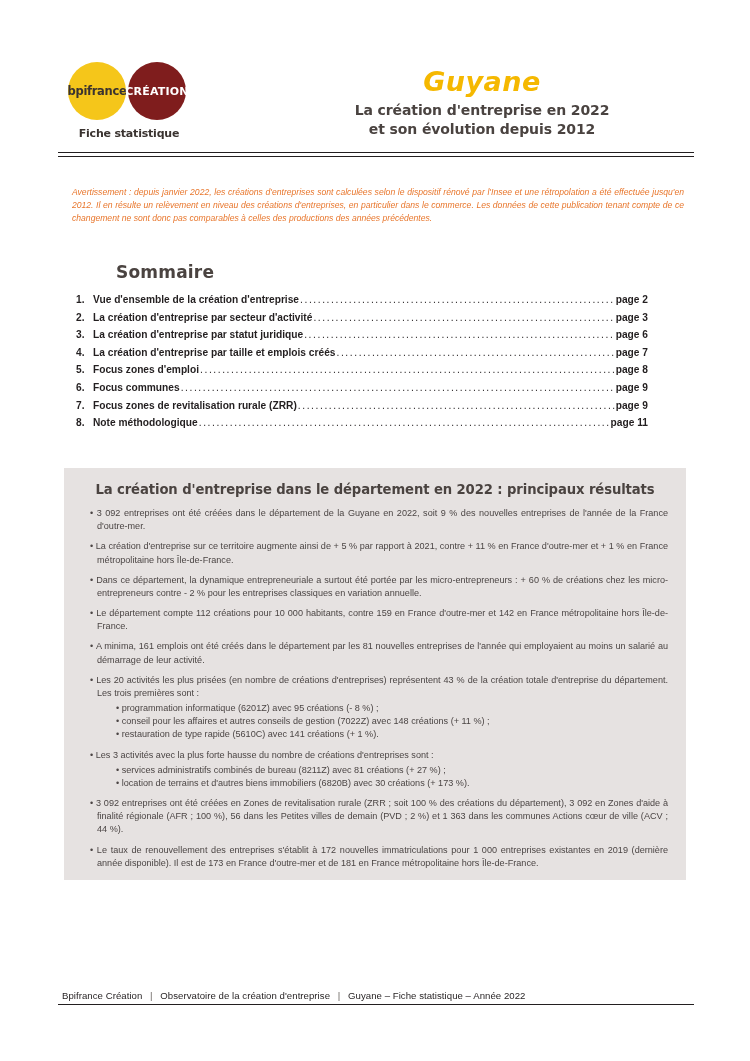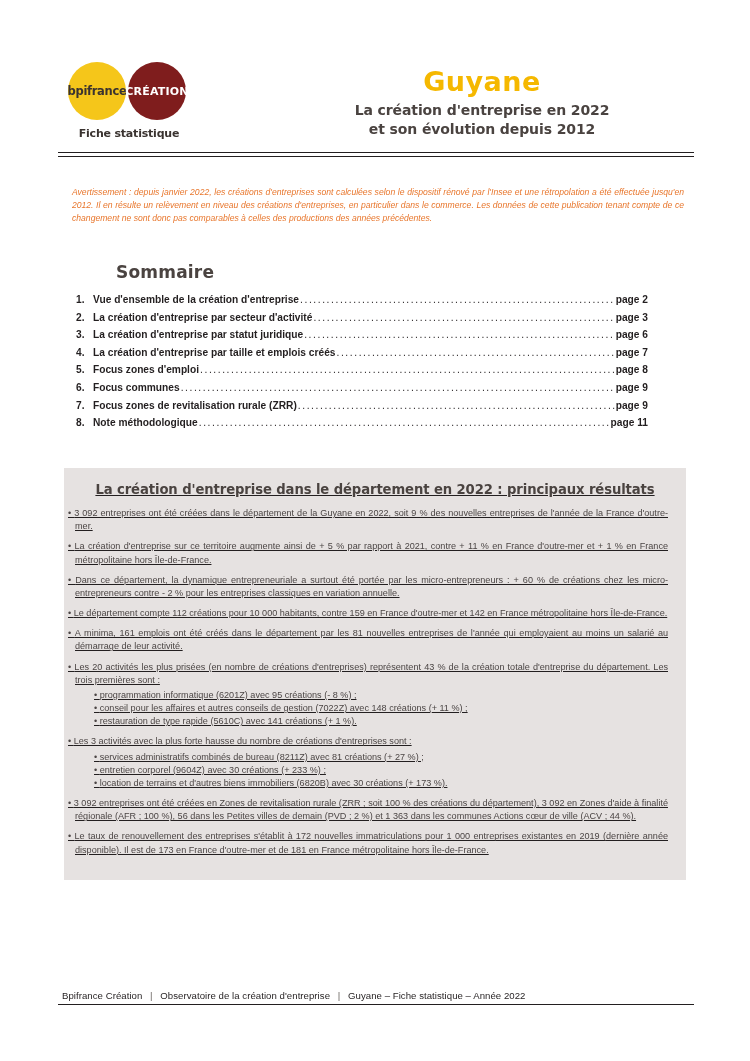--- a/index.html
+++ b/index.html
@@ -95,20 +95,21 @@
     width: 420px;
     text-align: center;
   }
   .main-title {
     font-size: 27px;
     font-weight: bold;
     color: #f5b800;
     letter-spacing: 0.5px;
     line-height: 1.05;
     font-family: "DejaVu Sans", sans-serif;
+    font-style: italic;
   }
   .sub-title {
     margin-top: 5px;
     font-size: 14px;
     font-weight: bold;
     color: #4a4340;
     line-height: 1.35;
     letter-spacing: -0.1px;
     font-family: "DejaVu Sans", sans-serif;
   }
@@ -188,33 +189,32 @@
 
   
   .results-box {
     position: absolute;
     left: 64px;
     top: 468px;
     width: 622px;
     height: 412px;
     background: #e6e2e1;
     box-sizing: border-box;
-    text-decoration: underline;
   }
   .results-title {
     margin: 14px 0 0 0;
     text-align: center;
     font-size: 13.2px;
     font-weight: bold;
     color: #4a4340;
     letter-spacing: -0.1px;
     font-family: "DejaVu Sans", sans-serif;
   }
   .results-body {
-    padding: 10px 18px 0 4px;
+    padding: 10px 18px 0 26px;
   }
   .bullet {
     font-size: 9.1px;
     line-height: 1.45;
     color: #4b4544;
     text-align: justify;
     margin-bottom: 7px;
     padding-left: 7px;
     text-indent: -7px;
   }
@@ -356,21 +356,20 @@
       <div class="bullet bullet-nomargin">Les 20 activités les plus prisées (en nombre de créations d'entreprises) représentent 43 % de la création totale d'entreprise du département. Les trois premières sont :</div>
       <div class="sub-group">
         <div class="subbullet">programmation informatique (6201Z) avec 95 créations (- 8 %) ;</div>
         <div class="subbullet">conseil pour les affaires et autres conseils de gestion (7022Z) avec 148 créations (+ 11 %) ;</div>
         <div class="subbullet">restauration de type rapide (5610C) avec 141 créations (+ 1 %).</div>
       </div>
 
       <div class="bullet bullet-nomargin">Les 3 activités avec la plus forte hausse du nombre de créations d'entreprises sont :</div>
       <div class="sub-group">
         <div class="subbullet">services administratifs combinés de bureau (8211Z) avec 81 créations (+ 27 %) ;</div>
-        <div class="subbullet">entretien corporel (9604Z) avec 30 créations (+ 233 %) ;</div>
         <div class="subbullet">location de terrains et d'autres biens immobiliers (6820B) avec 30 créations (+ 173 %).</div>
       </div>
 
       <div class="bullet">3 092 entreprises ont été créées en Zones de revitalisation rurale (ZRR ; soit 100 % des créations du département), 3 092 en Zones d'aide à finalité régionale (AFR ; 100 %), 56 dans les Petites villes de demain (PVD ; 2 %) et 1 363 dans les communes Actions cœur de ville (ACV ; 44 %).</div>
       <div class="bullet">Le taux de renouvellement des entreprises s'établit à 172 nouvelles immatriculations pour 1 000 entreprises existantes en 2019 (dernière année disponible). Il est de 173 en France d'outre-mer et de 181 en France métropolitaine hors Île-de-France.</div>
     </div>
   </div>
 
   <div class="footer-rule"></div>
   <div class="footer">

